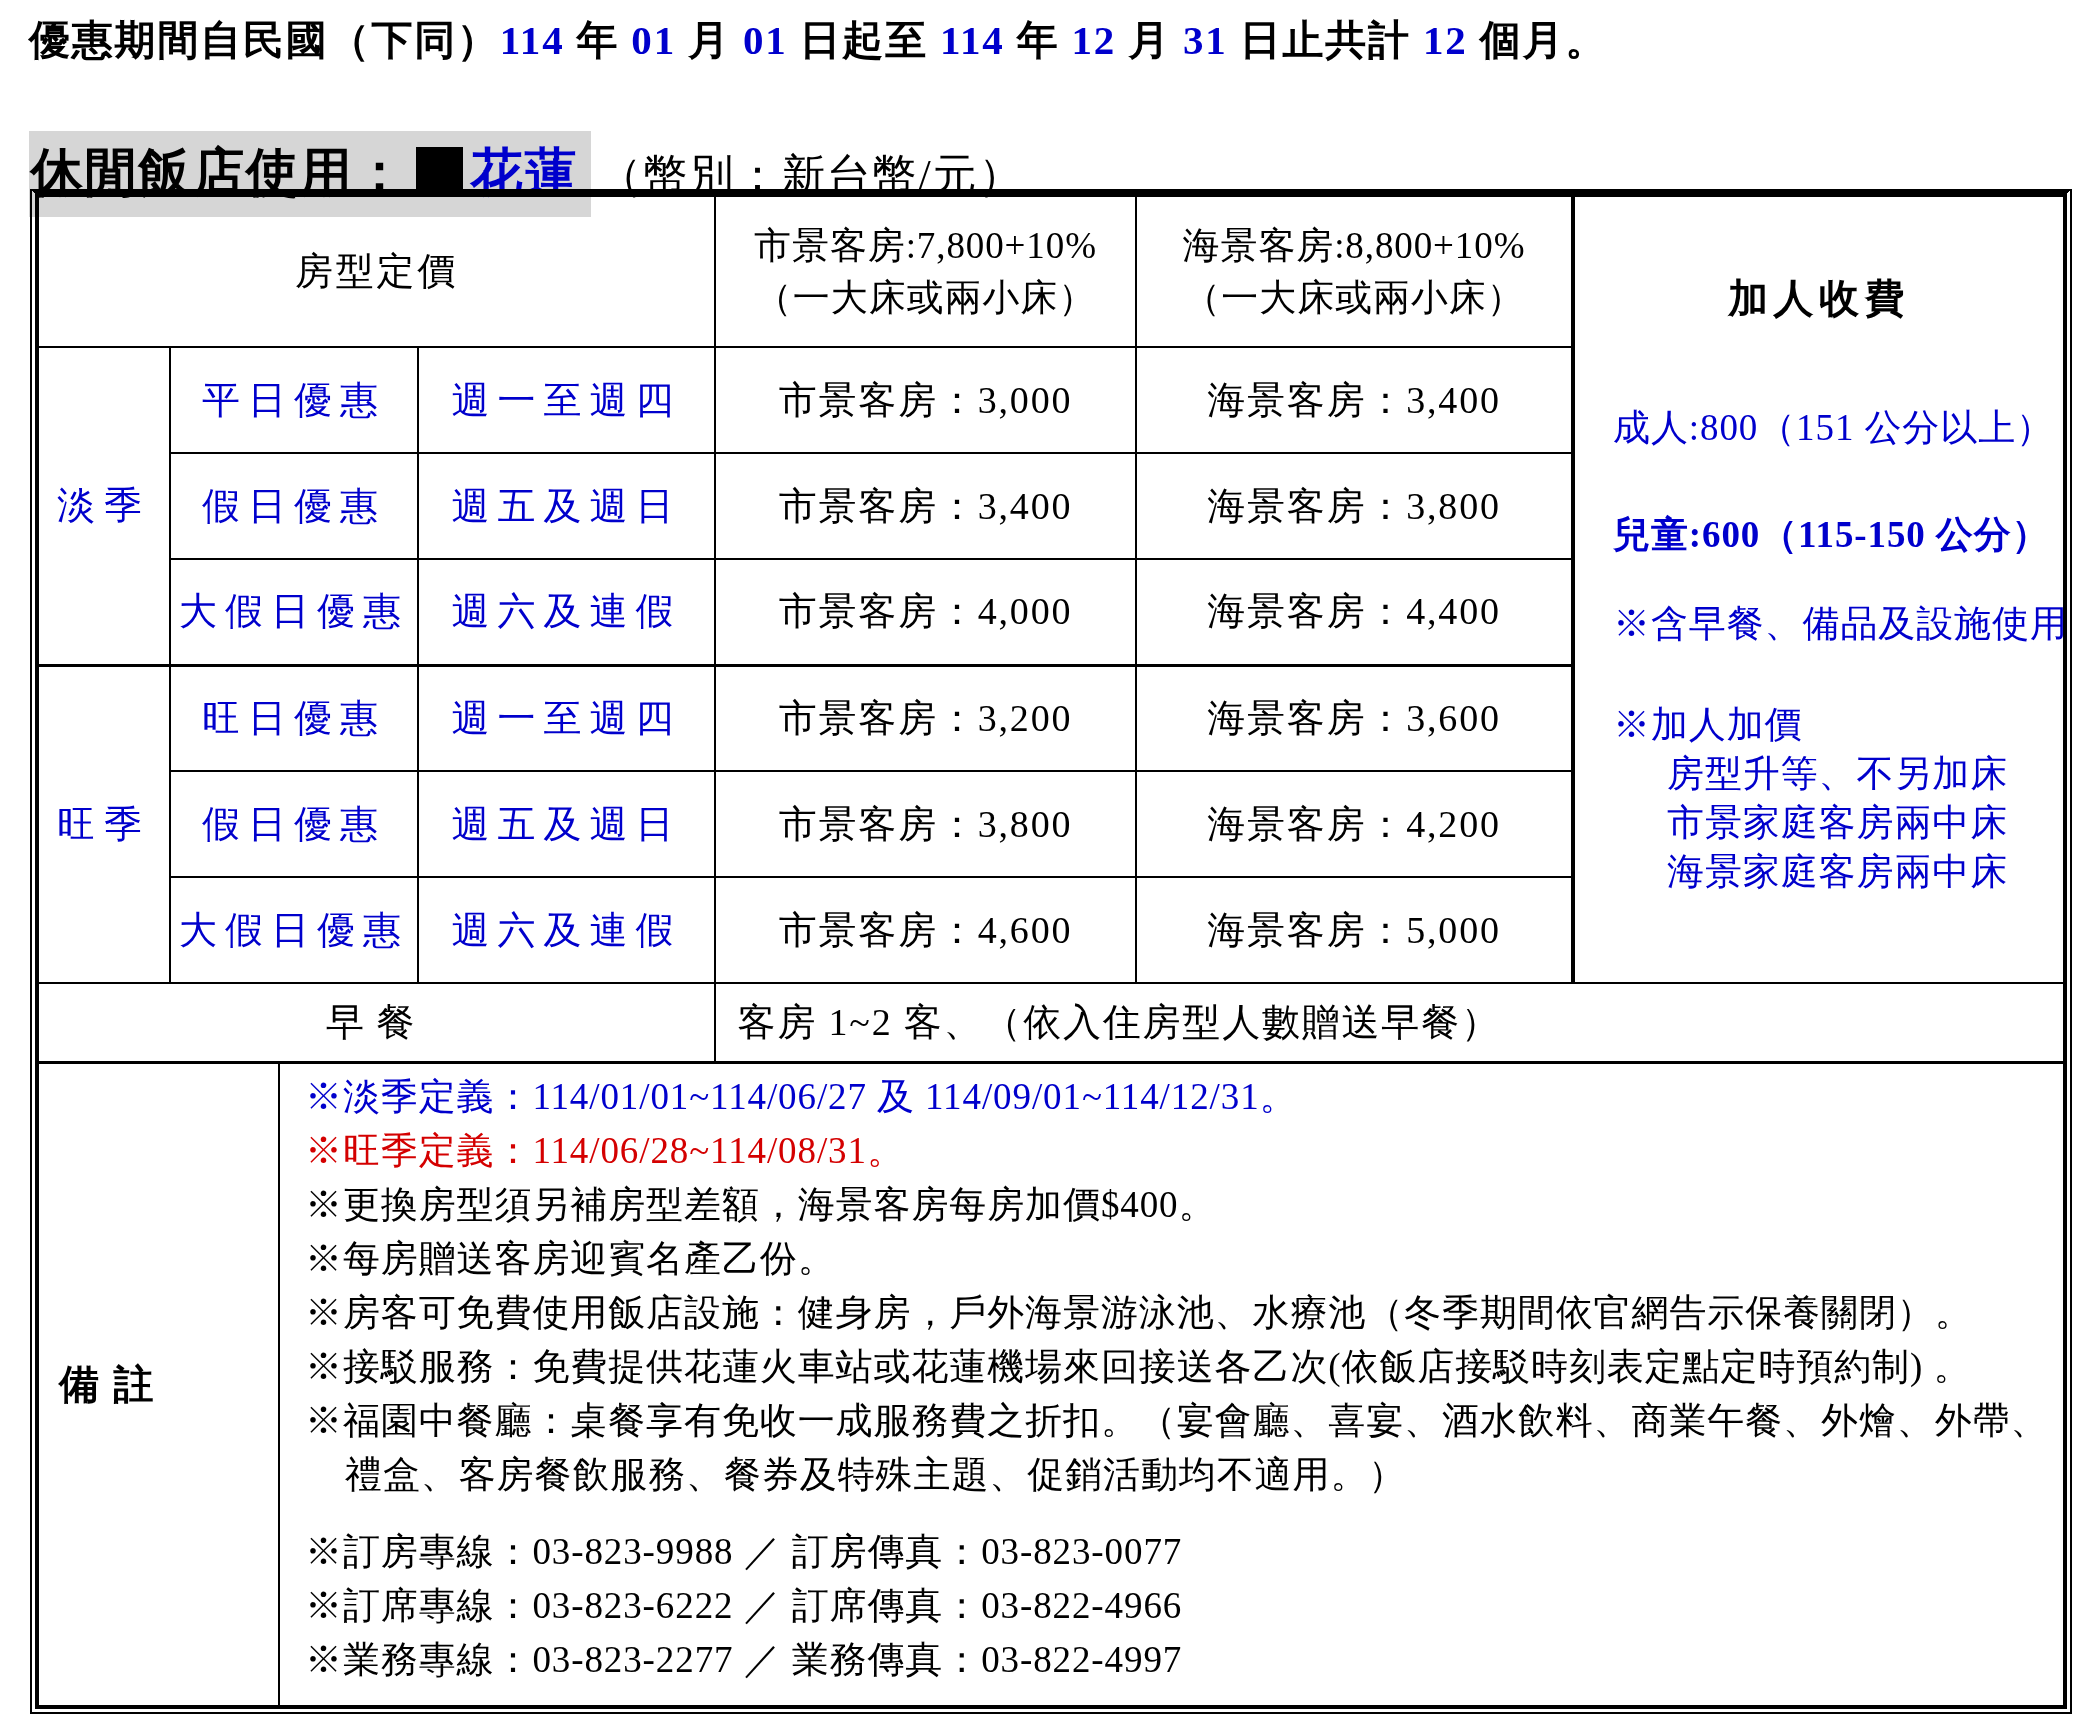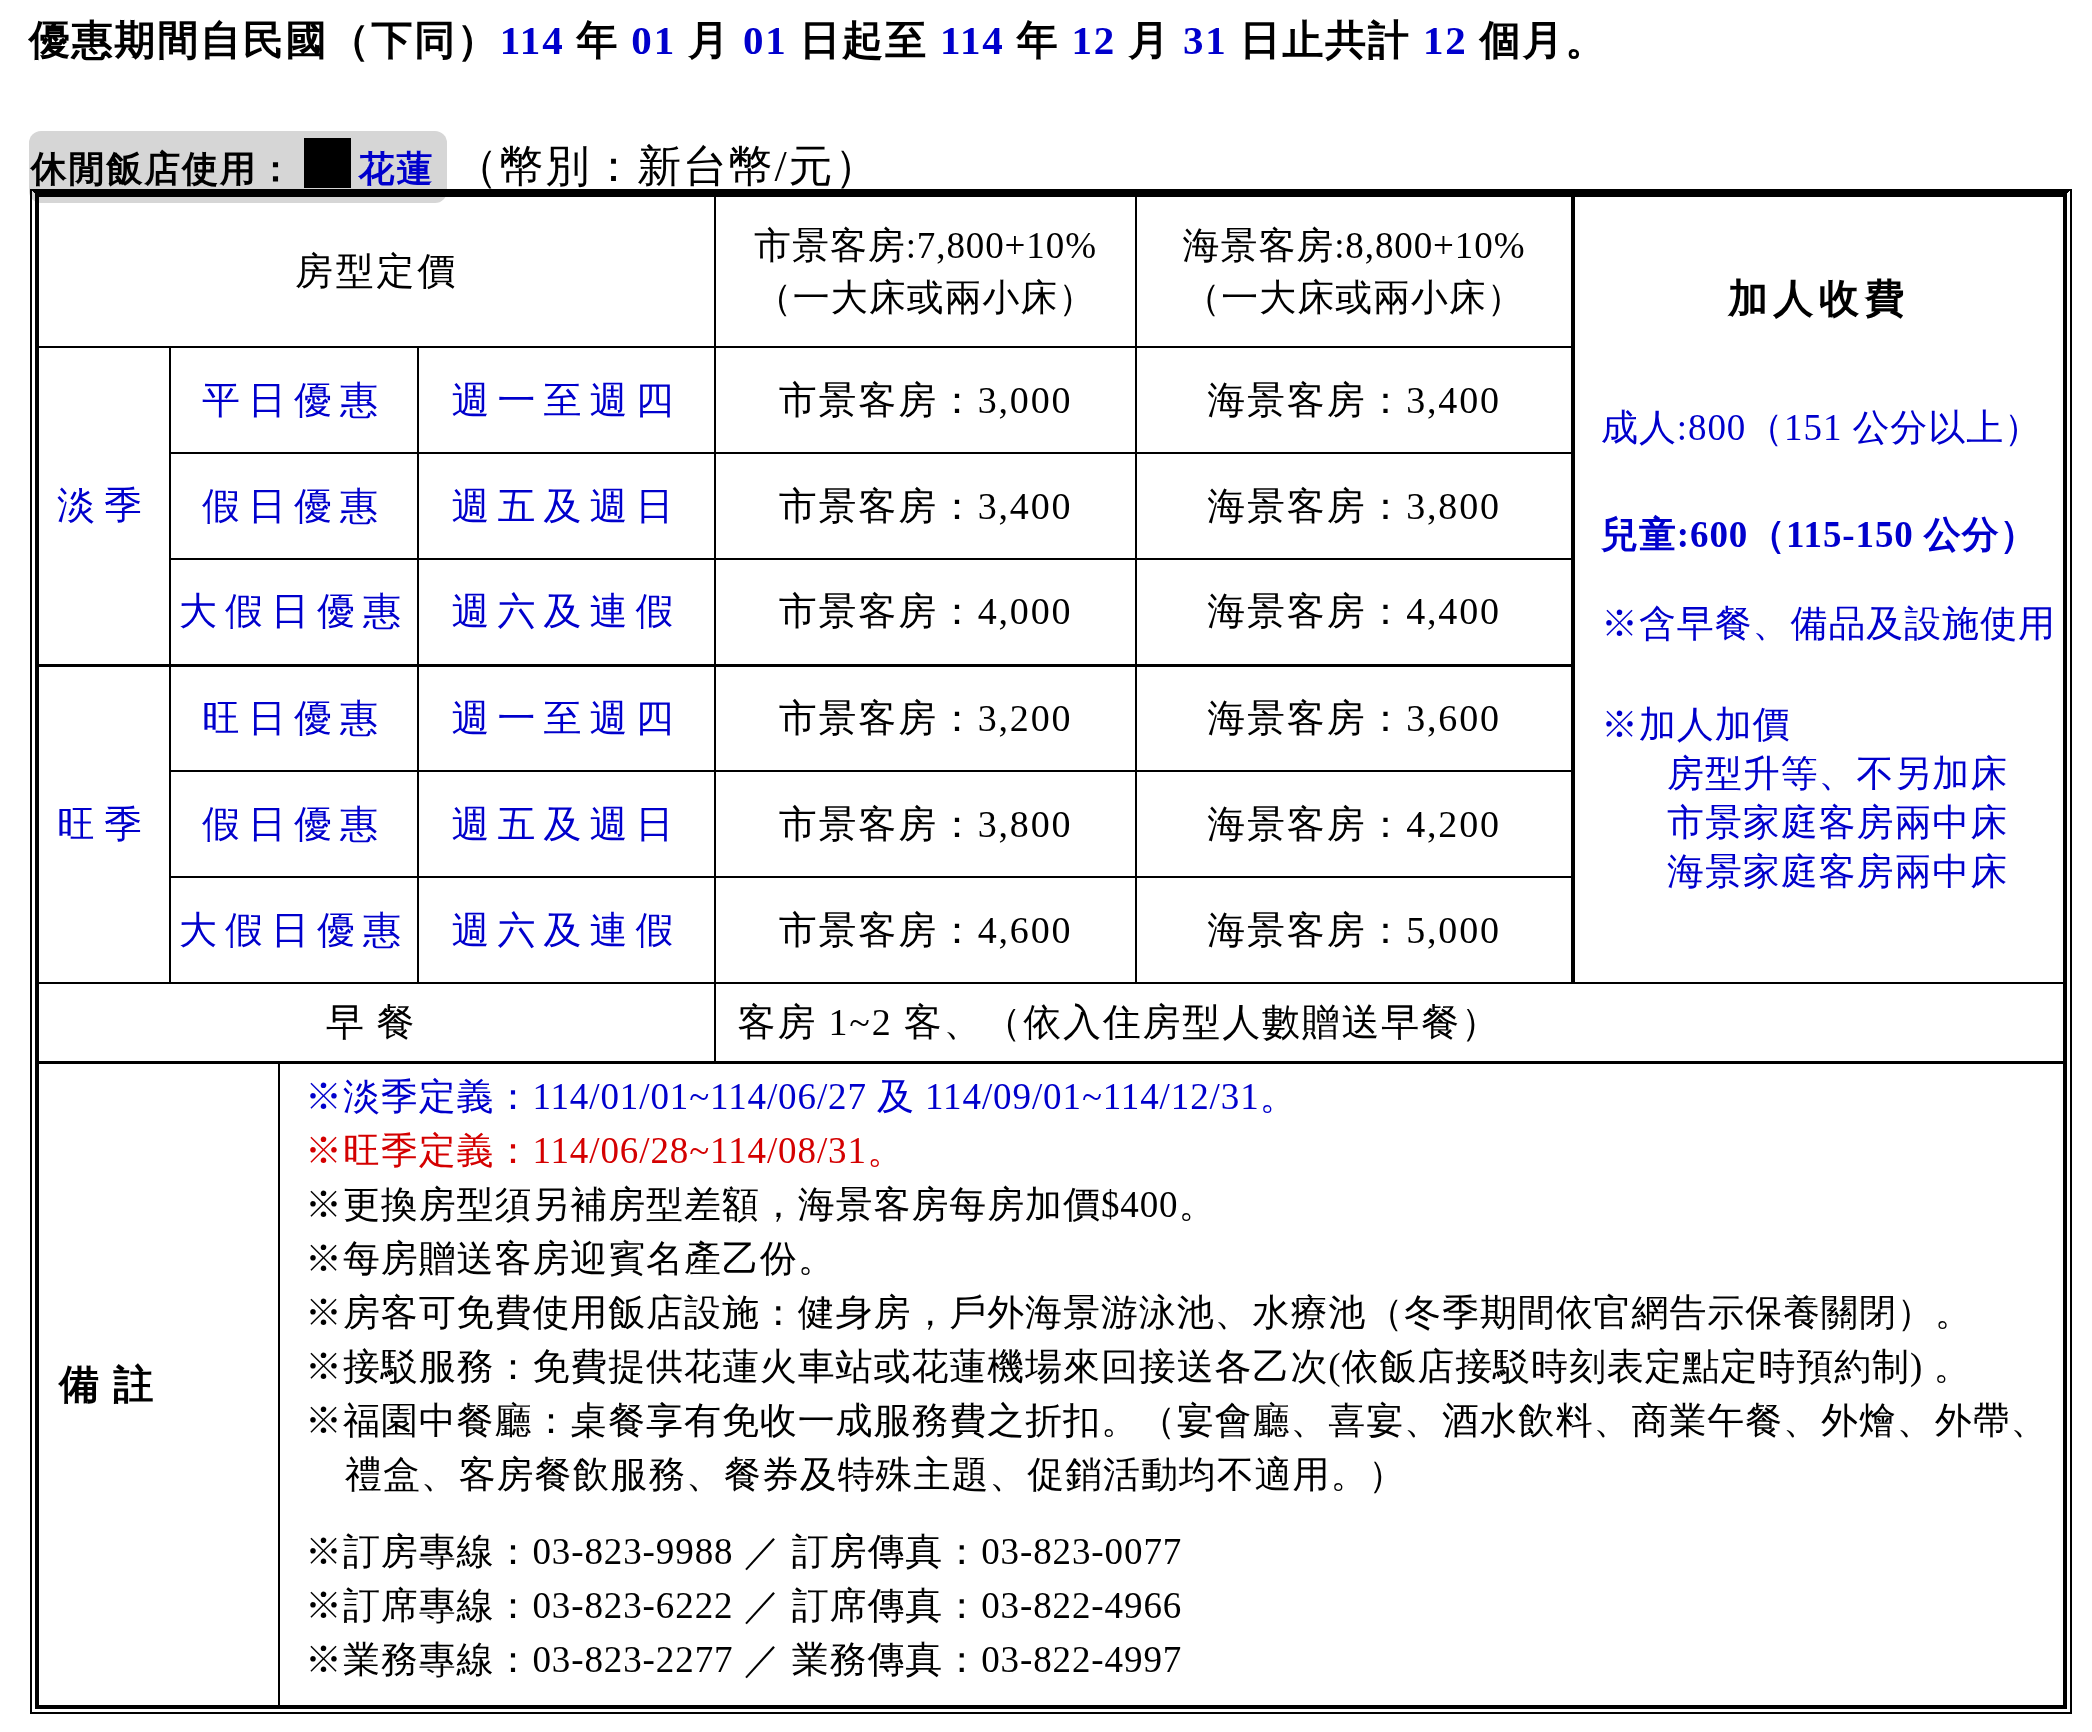--- a/index.html
+++ b/index.html
@@ -15,23 +15,22 @@
   .c-blue{color:var(--blue);}
   .c-red{color:var(--red);}
 
   .period-line{
     position:absolute;top:12.6px;left:29px;
     font-size:41px;font-weight:bold;letter-spacing:1.8px;white-space:nowrap;
   }
   .subtitle{position:absolute;top:131px;left:29px;white-space:nowrap;}
   .hl{
     display:inline-block;background:var(--hl);
-    font-size:36px;font-weight:bold;letter-spacing:1.8px;
+    font-size:52px;font-weight:bold;letter-spacing:1.8px;
     padding:7.2px 12.6px 9px 1.8px;
-    border-radius:12px;
   }
   .sq{display:inline-block;width:47px;height:50px;background:#000;vertical-align:-7.2px;margin:0 7.2px 0 9px;}
   .hotel{font-weight:bold;}
   .currency{font-size:44px;font-weight:normal;margin-left:7.2px;letter-spacing:1.8px;}
 
   .table-wrap{
     position:absolute;top:189px;left:30px;
     border:7.2px double #000;border-top:6.3px solid #000;
   }
   table{border-collapse:collapse;table-layout:fixed;width:2025px;height:1512px;}
@@ -39,21 +38,21 @@
   .center{text-align:center;}
   .hdr2 div{line-height:52px;font-size:37px;letter-spacing:0.9px;}
   tr.group-start td{border-top-width:3.6px;}
   tr.notes-row td{border-top-width:3.6px;}
   .season{letter-spacing:9px;}
   .sp{letter-spacing:8px;}
   .price{letter-spacing:1.8px;text-align:center;}
 
   .fee-cell{border-left-width:4.5px;vertical-align:top;}
   .fee-title{margin-top:74px;text-align:center;font-weight:bold;font-size:40px;letter-spacing:5.4px;}
-  .fee-line{font-size:37px;line-height:49px;padding-left:26px;letter-spacing:0.9px;white-space:nowrap;}
+  .fee-line{font-size:37px;line-height:49px;padding-left:38px;letter-spacing:0.9px;white-space:nowrap;}
   .fee-adult{margin-top:77px;}
   .fee-child{margin-top:58px;font-weight:bold;}
   .fee-includes{margin-top:40px;}
   .fee-sur{margin-top:52px;}
   .fee-item{padding-left:92px;}
 
   .bf-label{letter-spacing:12.6px;}
   .bf-desc{text-align:left;padding-left:21.6px;letter-spacing:1.8px;}
 
   .notes-td{vertical-align:top;}

